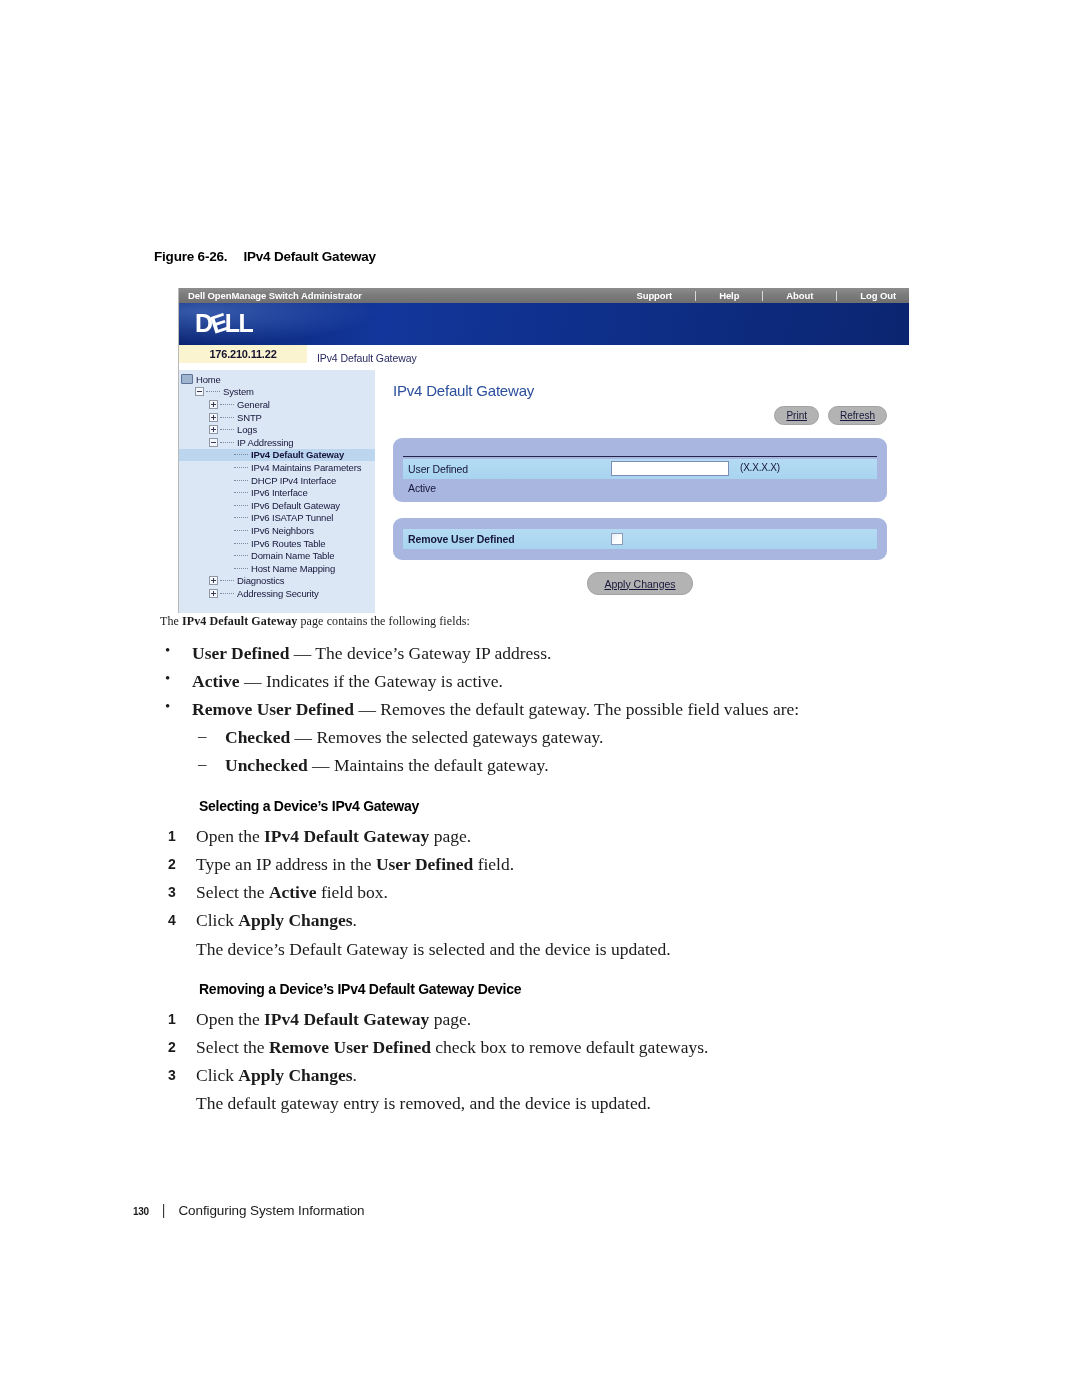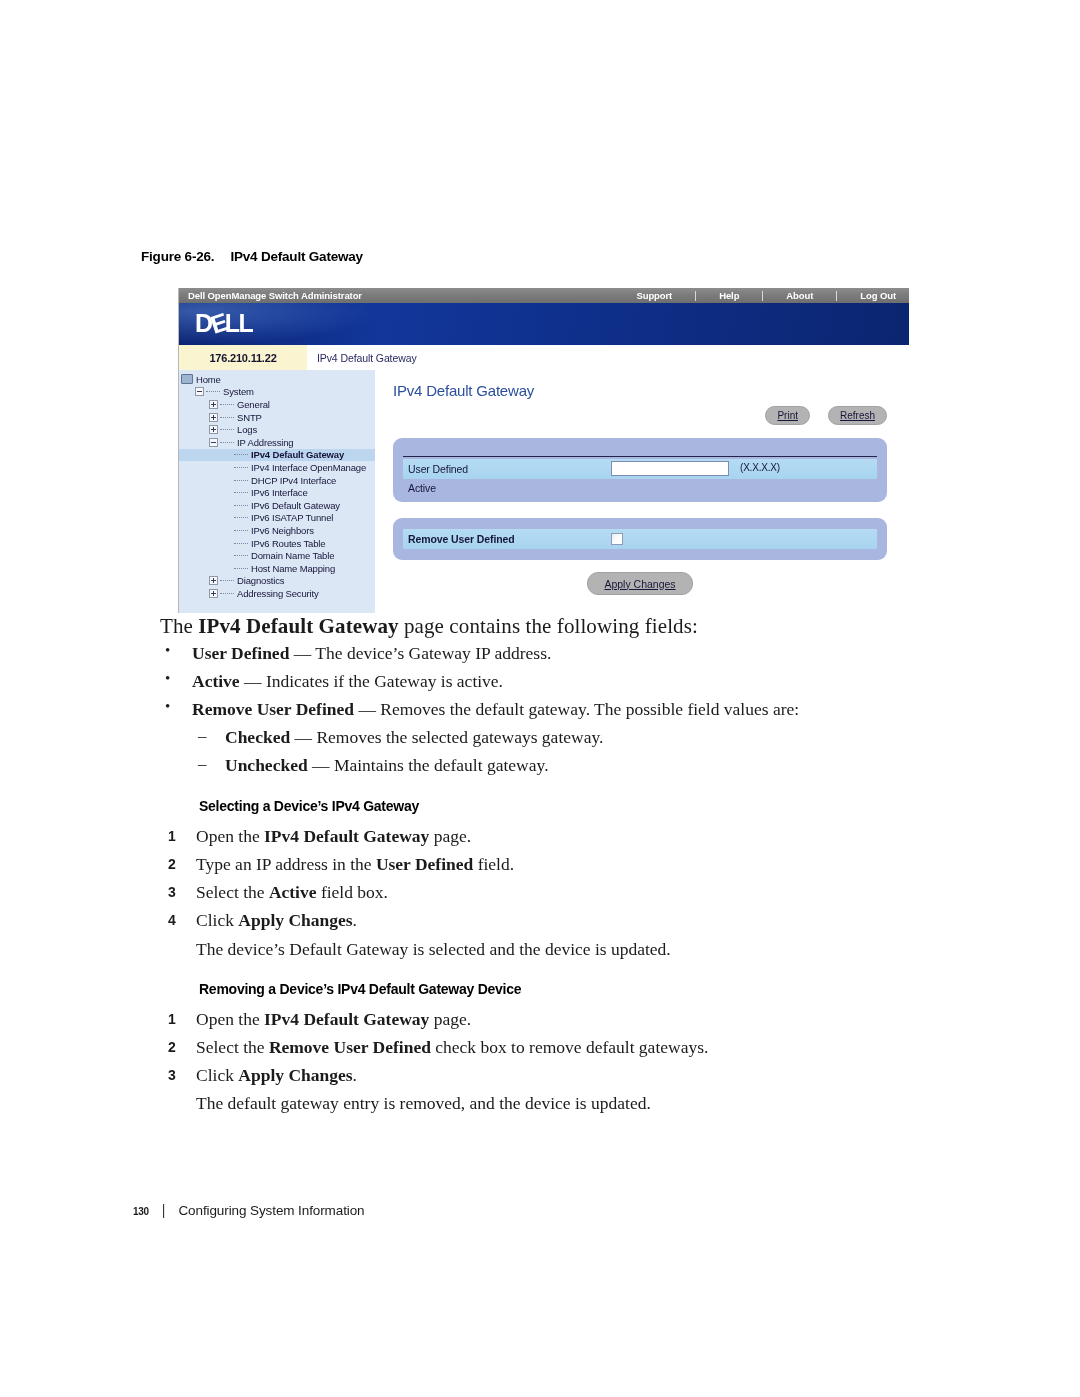--- a/index.html
+++ b/index.html
@@ -19,21 +19,21 @@
   .page {
     position: absolute;
     left: 0; top: 0;
     width: 1080px;
     height: 1397px;
   }
 
   
   .fig-caption {
     position: absolute;
-    left: 141px;
+    left: 154px;
     top: 249px;
     font-family: "Liberation Sans", sans-serif;
     font-weight: bold;
     font-size: 13.5px;
     letter-spacing: -0.2px;
     color: #000;
     white-space: nowrap;
   }
   .fig-caption .fig-num { margin-right: 16px; }
 
@@ -126,21 +126,21 @@
     left: 0; top: 57px;
     width: 730px;
     height: 25px;
     background: #ffffff;
     border-bottom: 1px solid #b9c4d6;
   }
   .crumb-ip {
     position: absolute;
     left: 0; top: 0;
     width: 128px;
-    height: 25px;
+    height: 18px;
     background: #fbf4d0;
     font-family: "Liberation Sans", sans-serif;
     font-weight: bold;
     font-size: 11px;
     color: #14142e;
     display: flex;
     align-items: center;
     justify-content: center;
     letter-spacing: -0.2px;
   }
@@ -236,21 +236,21 @@
     position: absolute;
     left: 18px; top: 12px;
     font-size: 15px;
     color: #2b4f9c;
     letter-spacing: -0.2px;
   }
   .btn-row {
     position: absolute;
     right: 22px; top: 36px;
     display: flex;
-    gap: 18px;
+    gap: 9px;
     text-align: right;
   }
   .pill {
     background: #b3b3b3;
     border-radius: 10px;
     height: 19px;
     min-width: 44px;
     padding: 0 11px;
     display: flex;
     align-items: center;
@@ -357,21 +357,21 @@
 
   
   .body-text {
     position: absolute;
     left: 0; top: 0;
     width: 1080px;
   }
   .para {
     position: absolute;
     font-family: "Liberation Serif", serif;
-    font-size: 21px;
+    font-size: 12px;
     color: #1b1b1b;
     white-space: nowrap;
     letter-spacing: 0.1px;
   }
   .para b { font-weight: bold; }
   .bullet {
     position: absolute;
     font-family: "Liberation Serif", serif;
     font-size: 17.5px;
     color: #1b1b1b;
@@ -517,21 +517,21 @@
         <div class="tree-row selected">
           <span class="spacer" style="width: 44px;"></span>
           <span class="spacer" style="width: 11px;"></span>
           <span class="dash"></span>
           <span>IPv4 Default Gateway</span>
         </div>
         <div class="tree-row">
           <span class="spacer" style="width: 44px;"></span>
           <span class="spacer" style="width: 11px;"></span>
           <span class="dash"></span>
-          <span>IPv4 Interface OpenManage</span>
+          <span>IPv4 Maintains Parameters</span>
         </div>
         <div class="tree-row">
           <span class="spacer" style="width: 44px;"></span>
           <span class="spacer" style="width: 11px;"></span>
           <span class="dash"></span>
           <span>DHCP IPv4 Interface</span>
         </div>
         <div class="tree-row">
           <span class="spacer" style="width: 44px;"></span>
           <span class="spacer" style="width: 11px;"></span>

